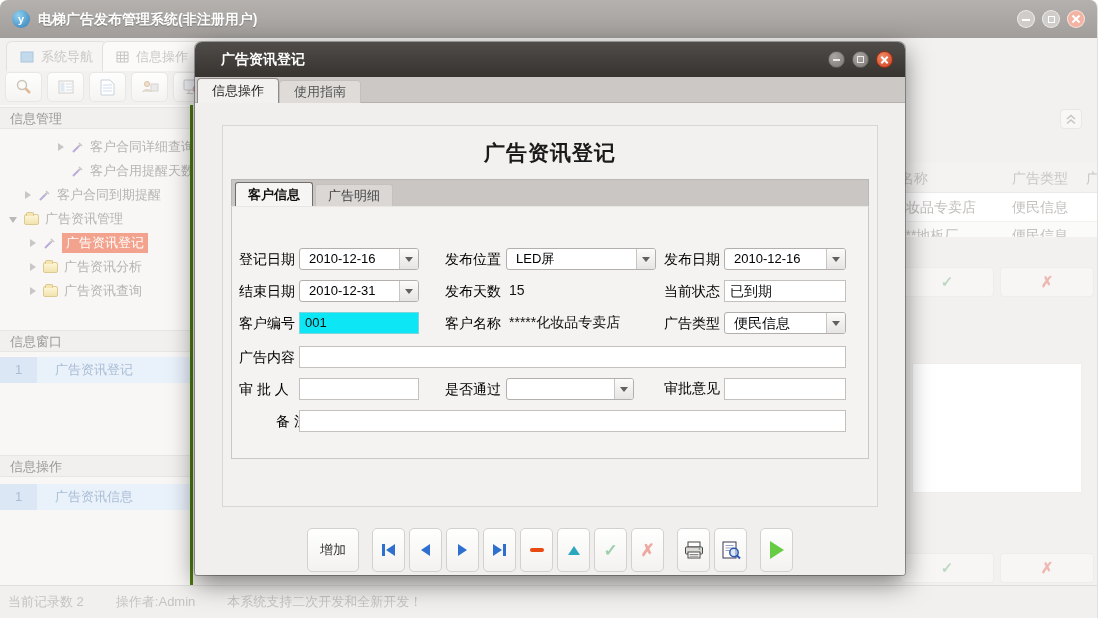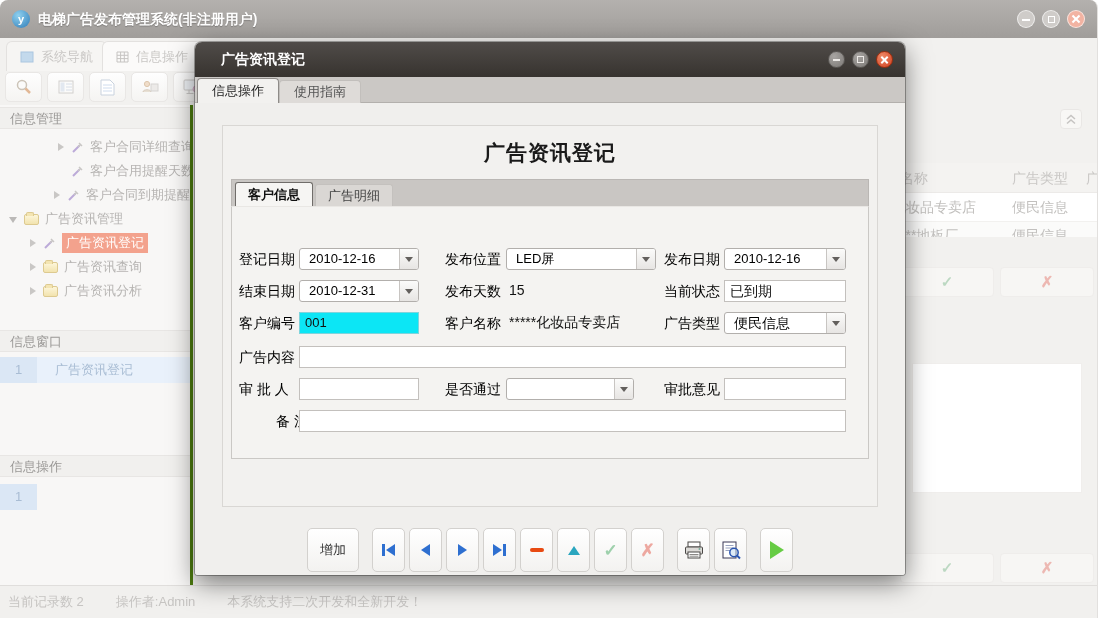--- a/index.html
+++ b/index.html
@@ -193,21 +193,21 @@
       </div>
       <div class="titem" style="padding-left:71px">
         <span class="ticon">
             <svg width="13" height="13">
               <path d="M2 11 L8.5 4.5" stroke="#bcaad8" stroke-width="2"></path>
               <path d="M8 2 l3 3 M7 6 l2.5-2.5" stroke="#c9c7c5" stroke-width="1.5"></path>
             </svg>
           </span>
         <span class="tlabel">客户合用提醒天数</span>
       </div>
-      <div class="titem" style="padding-left:53px">
+      <div class="titem" style="padding-left:24px">
         <span class="arr r"></span>
         <span class="ticon">
             <svg width="13" height="13">
               <path d="M2 11 L8.5 4.5" stroke="#bcaad8" stroke-width="2"></path>
               <path d="M8 2 l3 3 M7 6 l2.5-2.5" stroke="#c9c7c5" stroke-width="1.5"></path>
             </svg>
           </span>
         <span class="tlabel">客户合同到期提醒</span>
       </div>
       <div class="titem" style="padding-left:10px">
@@ -225,40 +225,41 @@
               <path d="M8 2 l3 3 M7 6 l2.5-2.5" stroke="#c9c7c5" stroke-width="1.5"></path>
             </svg>
           </span>
         <span class="tlabel hl">广告资讯登记</span>
       </div>
       <div class="titem" style="padding-left:29px">
         <span class="arr r"></span>
         <span class="ticon">
             <span class="fold"></span>
           </span>
-        <span class="tlabel">广告资讯查询</span>
+        <span class="tlabel">广告资讯分析</span>
       </div>
       <div class="titem" style="padding-left:29px">
         <span class="arr r"></span>
         <span class="ticon">
             <span class="fold"></span>
           </span>
-        <span class="tlabel">广告资讯分析</span>
+        <span class="tlabel">广告资讯查询</span>
       </div>
     </div>
 
     <div class="sec" style="top:225px">信息窗口</div>
     <div class="lrow" style="top:252px">
       <span class="num">1</span>
       <span class="lab">广告资讯登记</span>
     </div>
 
     <div class="sec" style="top:350px">信息操作</div>
     <div class="lrow" style="top:379px">
       <span class="num">1</span>
+      <span class="lab">广告资讯信息</span>
     </div>
   </div>
 
   <div class="rightbg">
     <div class="collapse-btn">
       <svg width="12" height="11">
           <path d="M2 5 L6 1.5 L10 5 M2 9.5 L6 6 L10 9.5" fill="none" stroke="#c6c4c2" stroke-width="1.5"></path>
         </svg>
     </div>
     <div class="bg-th">
@@ -371,21 +372,21 @@
 
           <span class="flabel" style="left:7px; top:171px;">审 批 人</span>
           <div class="tbox" style="left:67px; top:171px; width:120px;"></div>
           <span class="flabel" style="left:213px; top:171px;">是否通过</span>
           <div class="combo" style="left:274px; top:171px; width:128px;">
             <span class="val"></span>
             <span class="abtn">
                 <i></i>
               </span>
           </div>
-          <span class="flabel" style="left:432px; top:171px;">审批意见</span>
+          <span class="flabel" style="left:432px; top:171px;font-family:Liberation Mono, monospace;">审批意见</span>
           <div class="tbox" style="left:492px; top:171px; width:122px;"></div>
 
           <span class="flabel" style="left:7px; top:203px;margin-left:37px;">备 注</span>
           <div class="tbox" style="left:67px; top:203px; width:547px;"></div>
         </div>
       </div>
 
       <div class="dlg-toolbar">
         <div class="nbtn addbtn">增加</div>
         <div class="nbtn sp">

